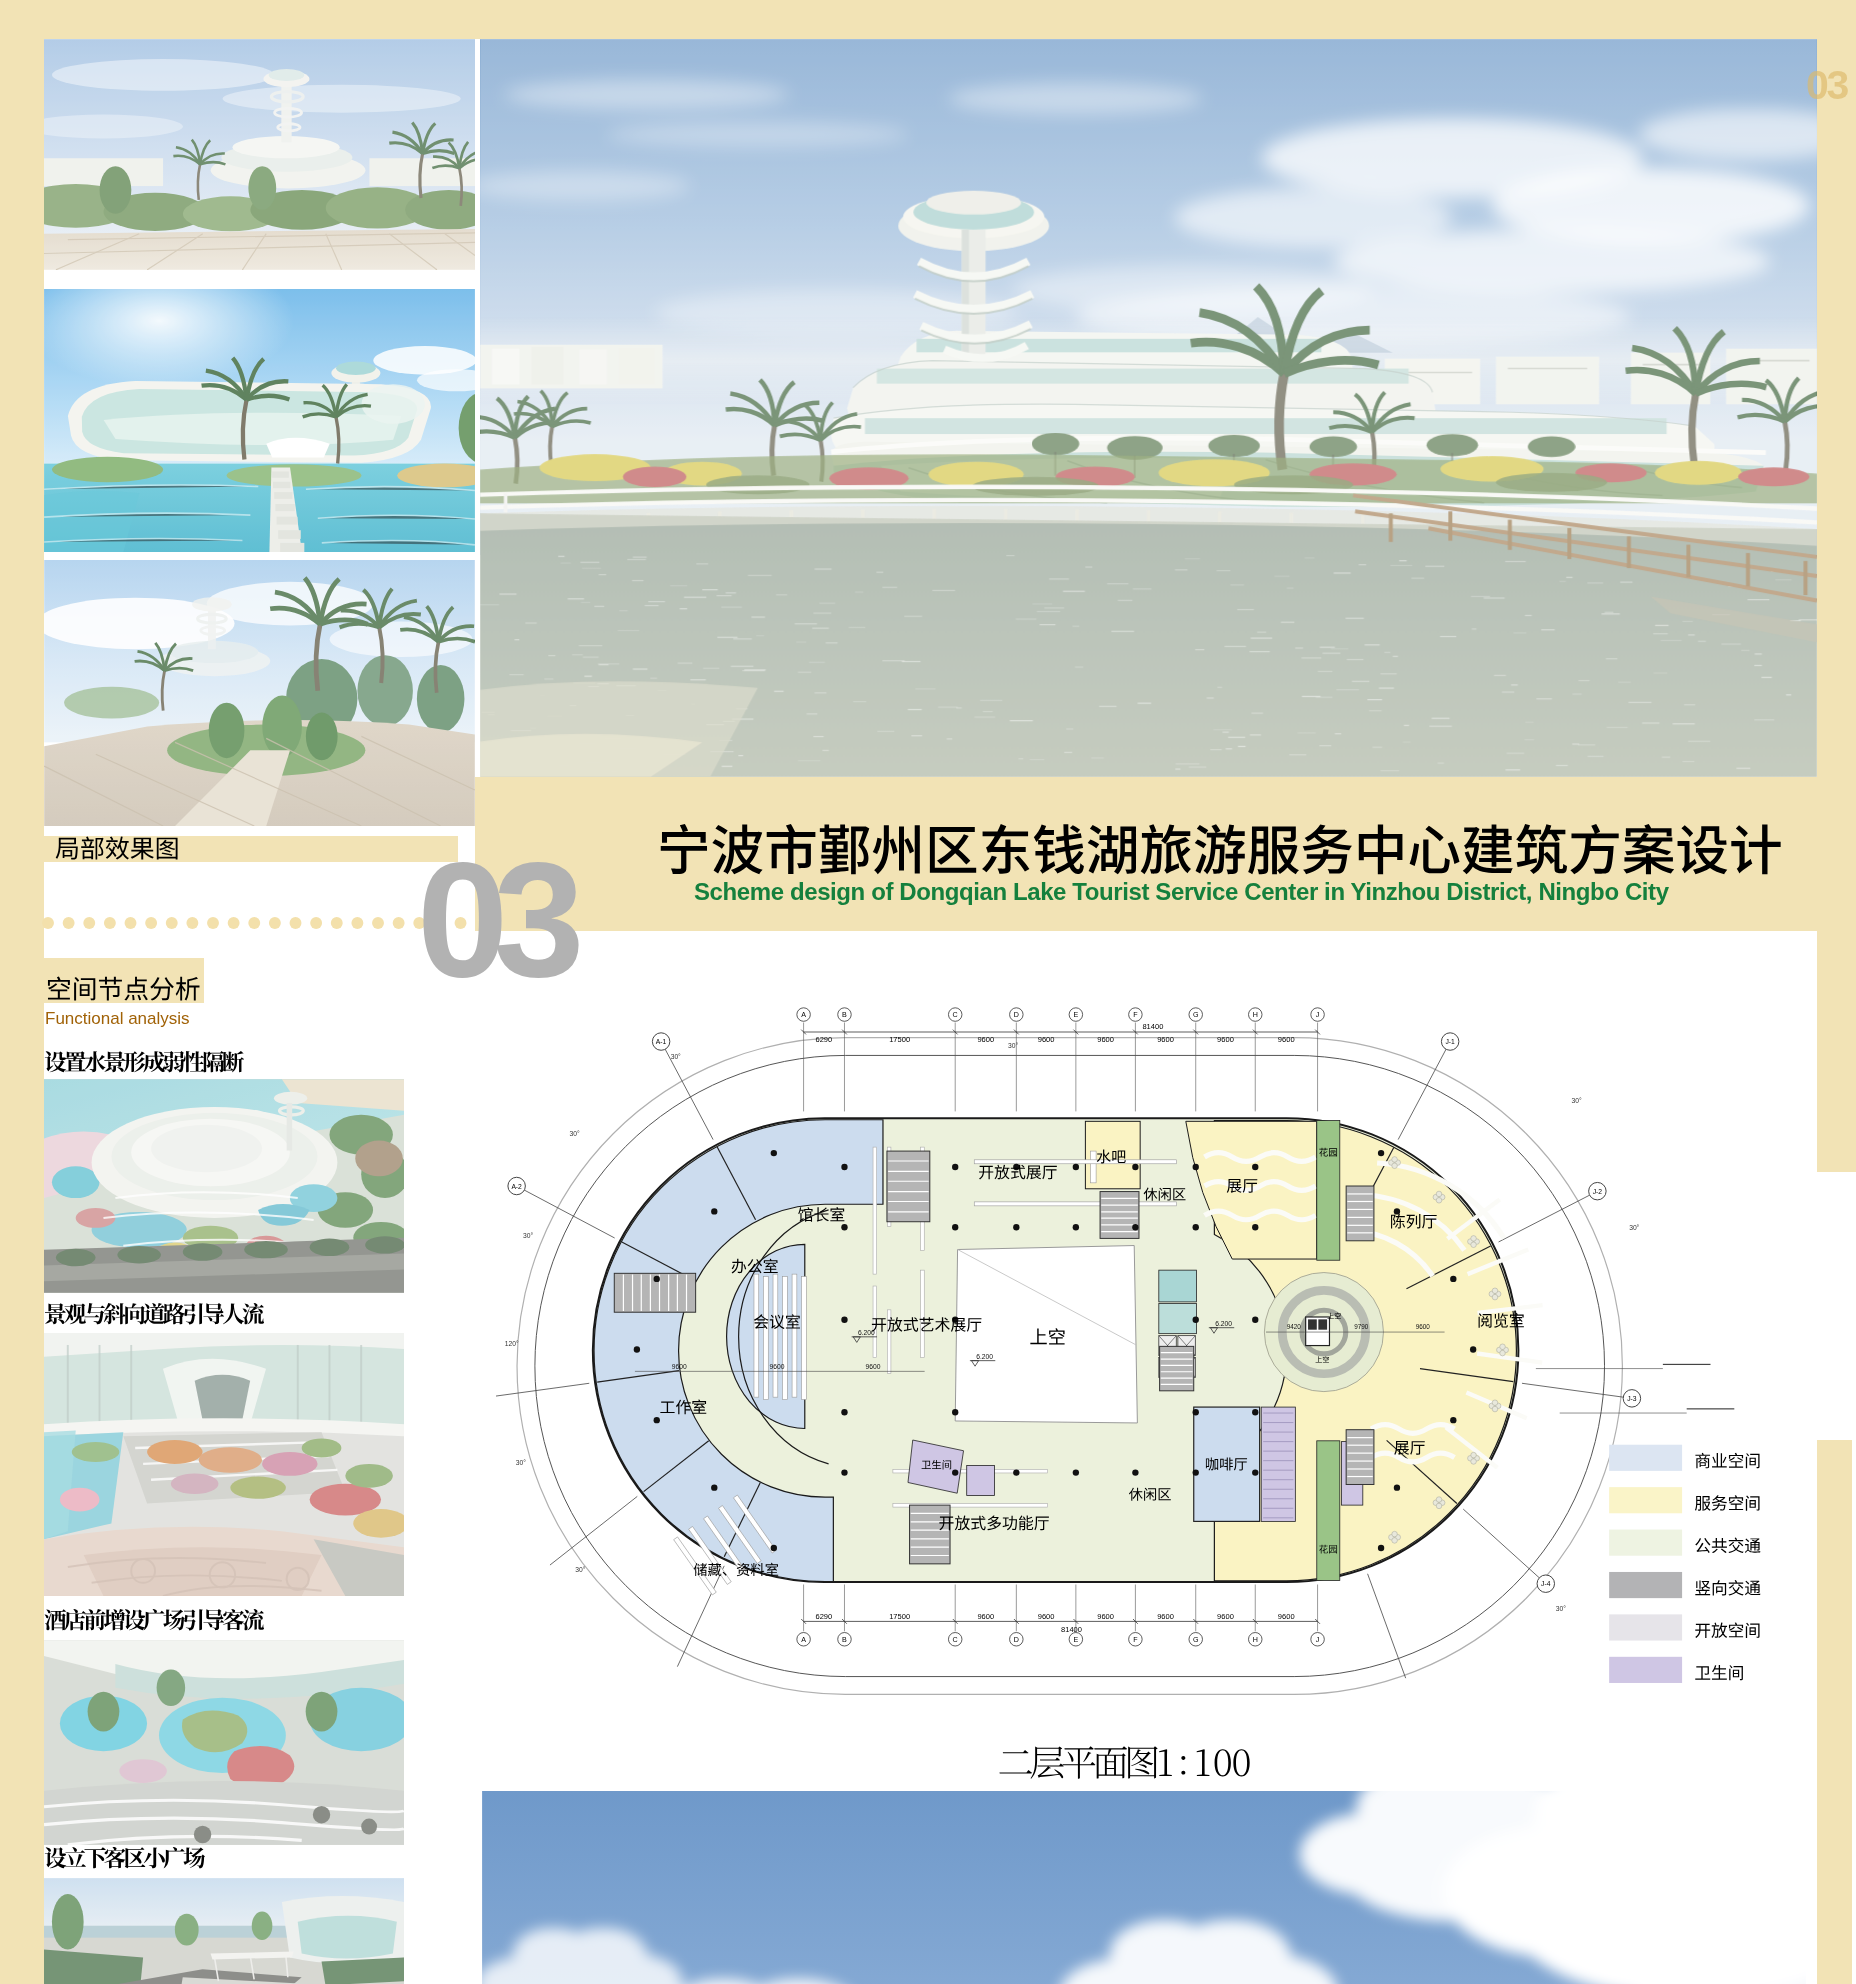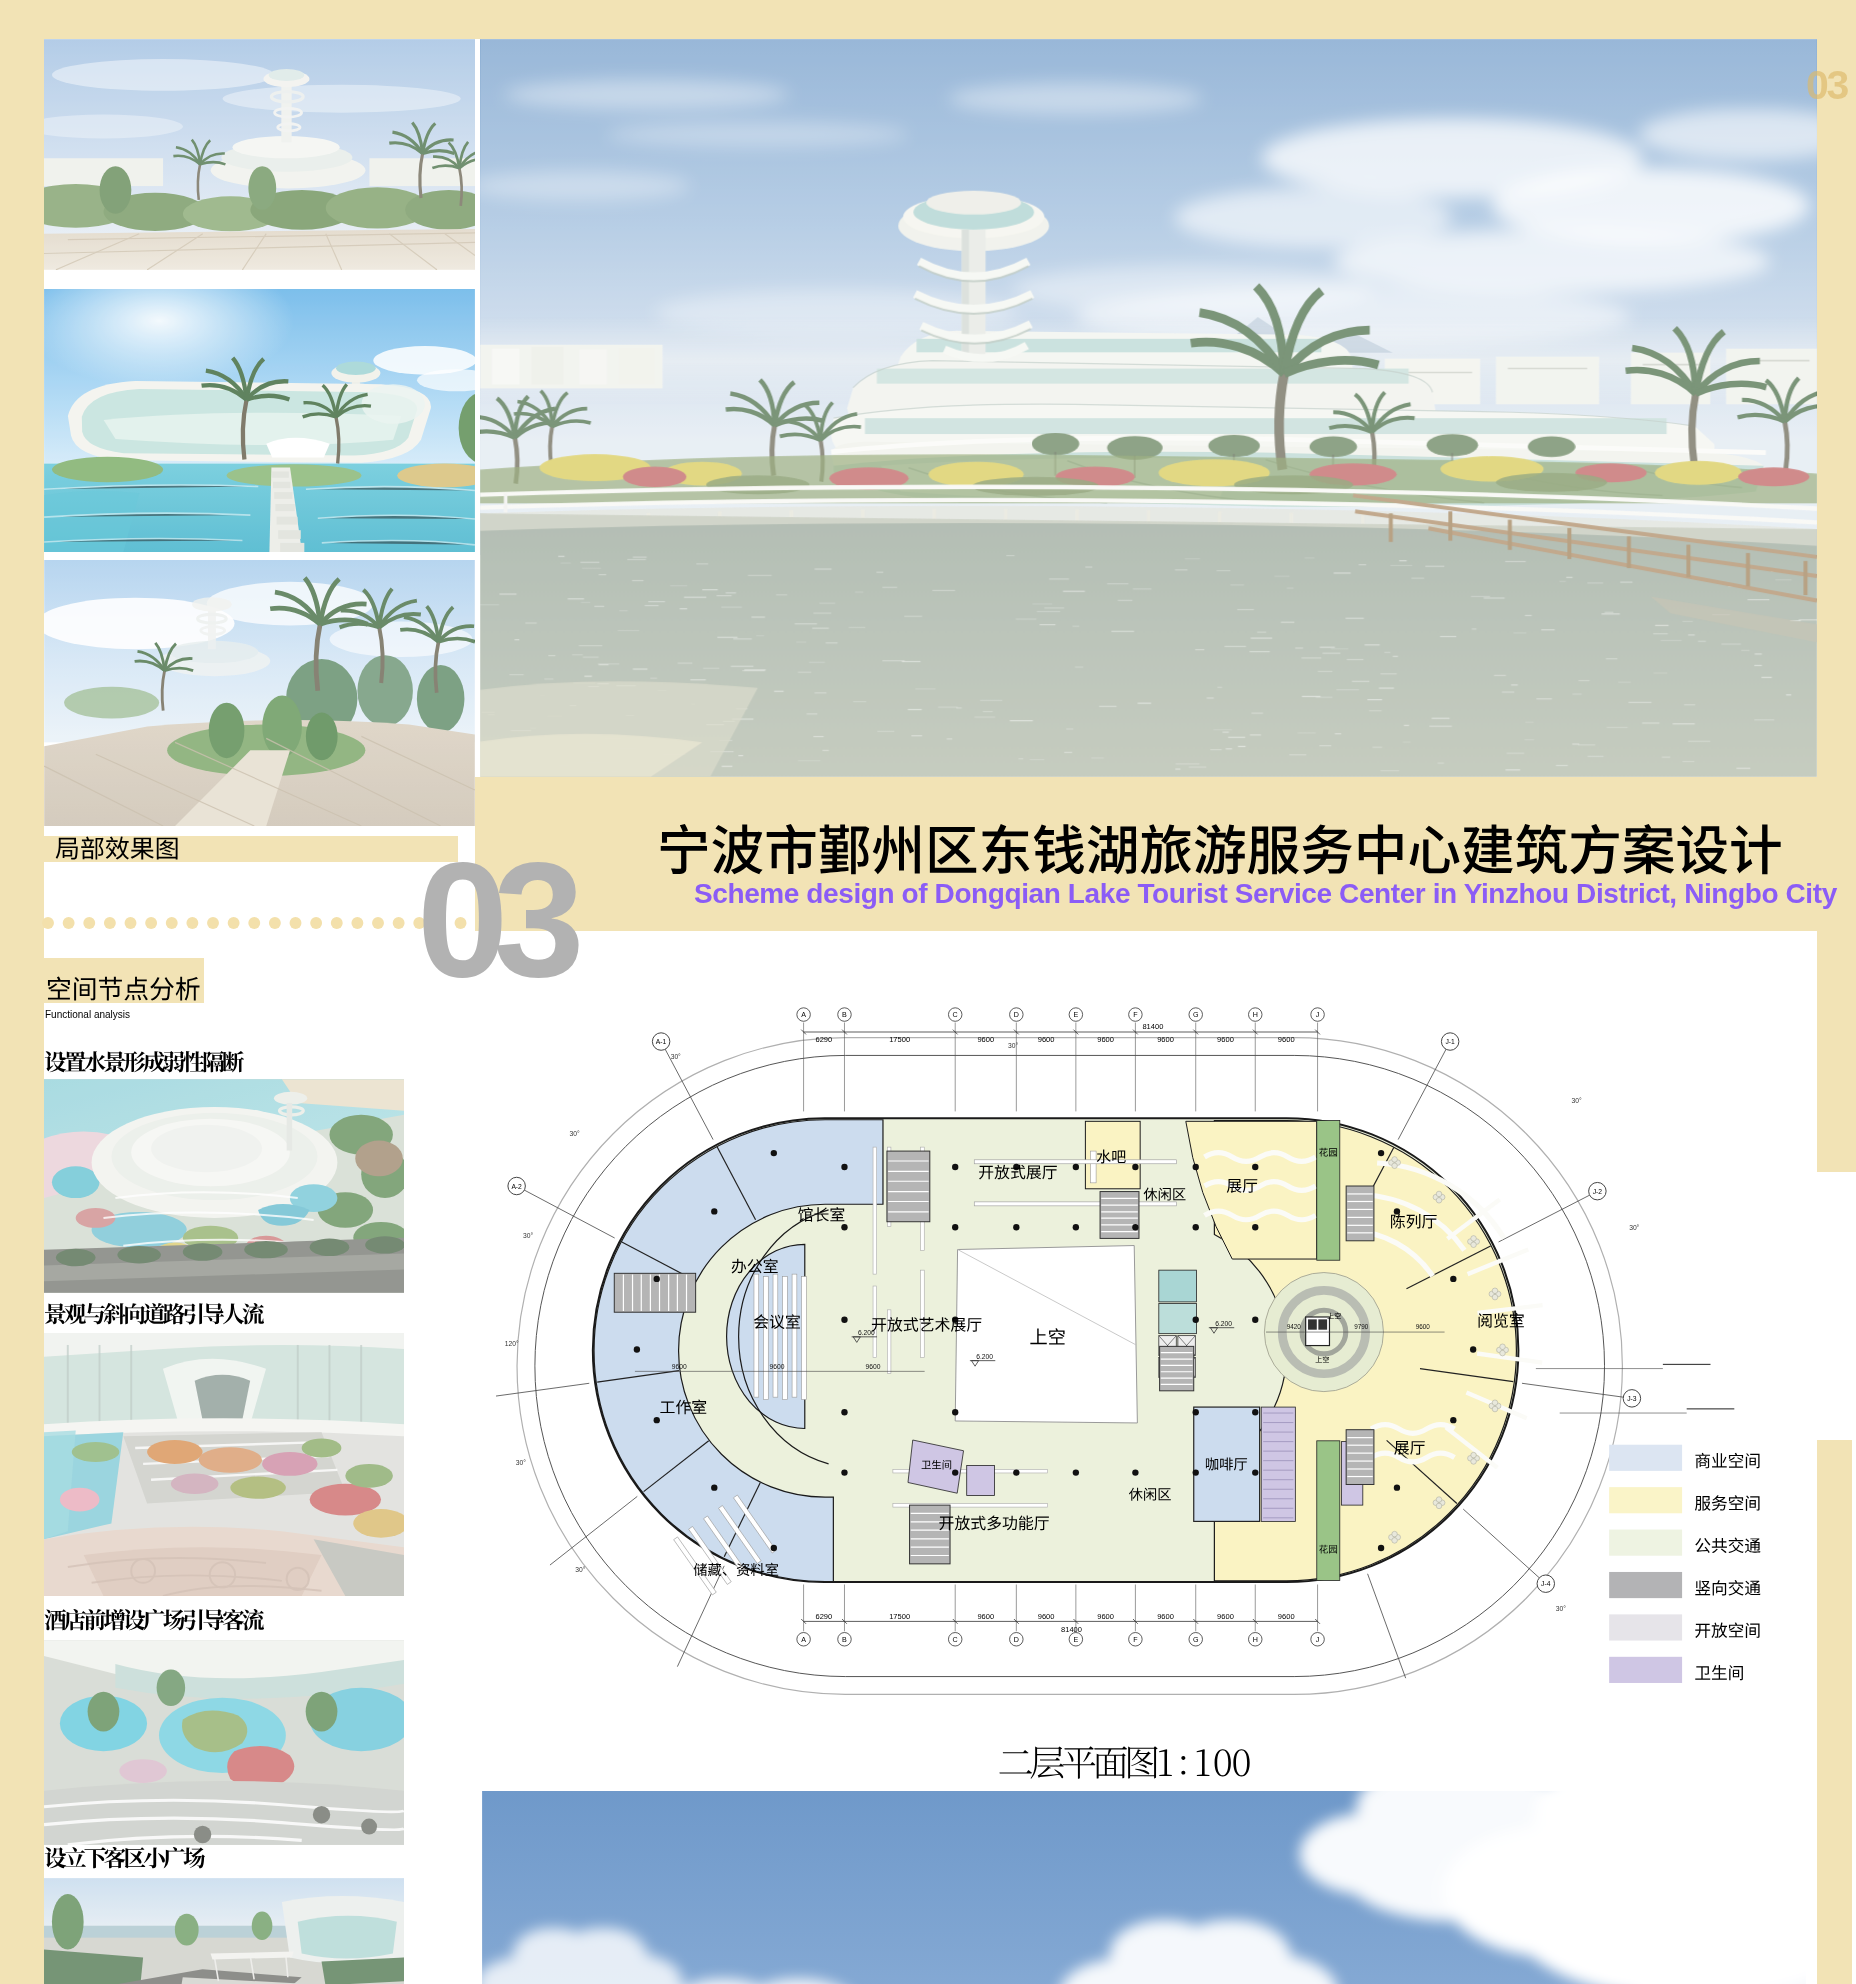--- a/index.html
+++ b/index.html
@@ -690,41 +690,41 @@
       <use href="#g13" x="13000"></use>
       <use href="#g14" x="14000"></use>
       <use href="#g15" x="15000"></use>
       <use href="#g16" x="16000"></use>
       <use href="#g17" x="17000"></use>
       <use href="#g18" x="18000"></use>
       <use href="#g19" x="19000"></use>
       <use href="#g20" x="20000"></use>
     </g>
   </svg>
-<div class="abs" style="left:694px;top:878px;width:1072px;font-size:28px;font-weight:bold;color:#8b5cf6;letter-spacing:-0.4px;white-space:nowrap">Scheme design of Dongqian Lake Tourist Service Center in Yinzhou District, Ningbo City</div>
+<div class="abs" style="left:694px;top:878px;width:1072px;font-size:24px;font-weight:bold;color:#15803d;letter-spacing:-0.4px;white-space:nowrap">Scheme design of Dongqian Lake Tourist Service Center in Yinzhou District, Ningbo City</div>
 <svg class="abs" style="left:55px;top:833px" width="127" height="33" viewBox="0 0 321 83">
     <g fill="#000" transform="translate(0,61.7) scale(0.063000,-0.063000)">
       <use href="#g21" x="0"></use>
       <use href="#g22" x="1000"></use>
       <use href="#g23" x="2000"></use>
       <use href="#g24" x="3000"></use>
       <use href="#g25" x="4000"></use>
     </g>
   </svg>
 <svg class="abs" style="left:46px;top:973px" width="157" height="34" viewBox="0 0 396 85">
     <g fill="#000" transform="translate(0,63.7) scale(0.065000,-0.065000)">
       <use href="#g26" x="0"></use>
       <use href="#g27" x="1000"></use>
       <use href="#g28" x="2000"></use>
       <use href="#g29" x="3000"></use>
       <use href="#g30" x="4000"></use>
       <use href="#g31" x="5000"></use>
     </g>
   </svg>
-<div class="abs" style="left:45px;top:1009px;font-size:10px;color:#000000">Functional analysis</div>
+<div class="abs" style="left:45px;top:1009px;font-size:17px;color:#a16207">Functional analysis</div>
 <svg class="abs" style="left:44px;top:1048px" width="200" height="30" viewBox="0 0 505 75">
     <g fill="#000" transform="translate(0,55.9) scale(0.057000,-0.057000)">
       <use href="#g32" x="0"></use>
       <use href="#g33" x="876"></use>
       <use href="#g34" x="1752"></use>
       <use href="#g35" x="2628"></use>
       <use href="#g36" x="3504"></use>
       <use href="#g37" x="4380"></use>
       <use href="#g38" x="5256"></use>
       <use href="#g39" x="6132"></use>

